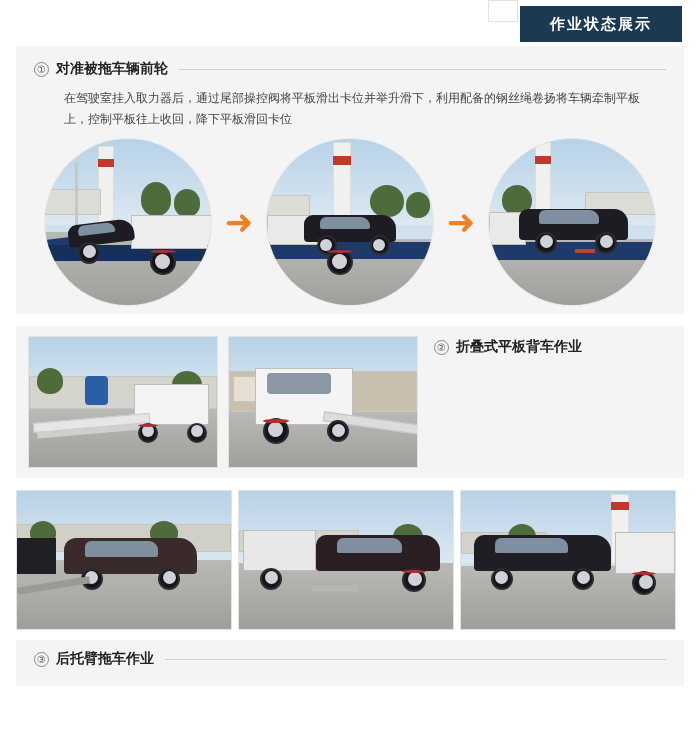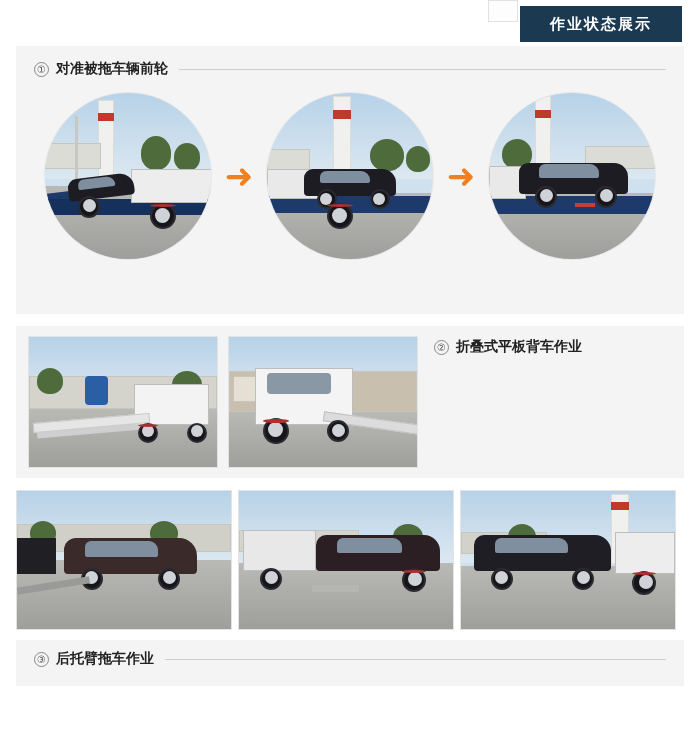--- a/index.html
+++ b/index.html
@@ -192,20 +192,21 @@
   <div class="header-ghost"></div>
   <div class="header-tab">作业状态展示</div>
 </div>
 
 <div class="panel sec1">
   <div class="sec-title">
     <span class="num-circle">①</span>
     <span class="t">对准被拖车辆前轮</span>
     <span class="rule"></span>
   </div>
+  <div class="sec-desc">在驾驶室挂入取力器后，通过尾部操控阀将平板滑出卡位并举升滑下，利用配备的钢丝绳卷扬将车辆牵制平板上，控制平板往上收回，降下平板滑回卡位</div>
 
   <div class="circle-row">
 
     <div class="photo-circle">
       <div class="scene">
         <div class="sky"></div>
         <div class="ground" style="height:44%"></div>
         <div class="tower" style="left:32%;top:4%;width:16px;height:84px;"></div>
         <div class="stripe-red" style="left:32%;top:12%;width:16px;height:8px;"></div>
         <div class="bldg" style="left:0;top:30%;width:34%;height:16%;"></div>

